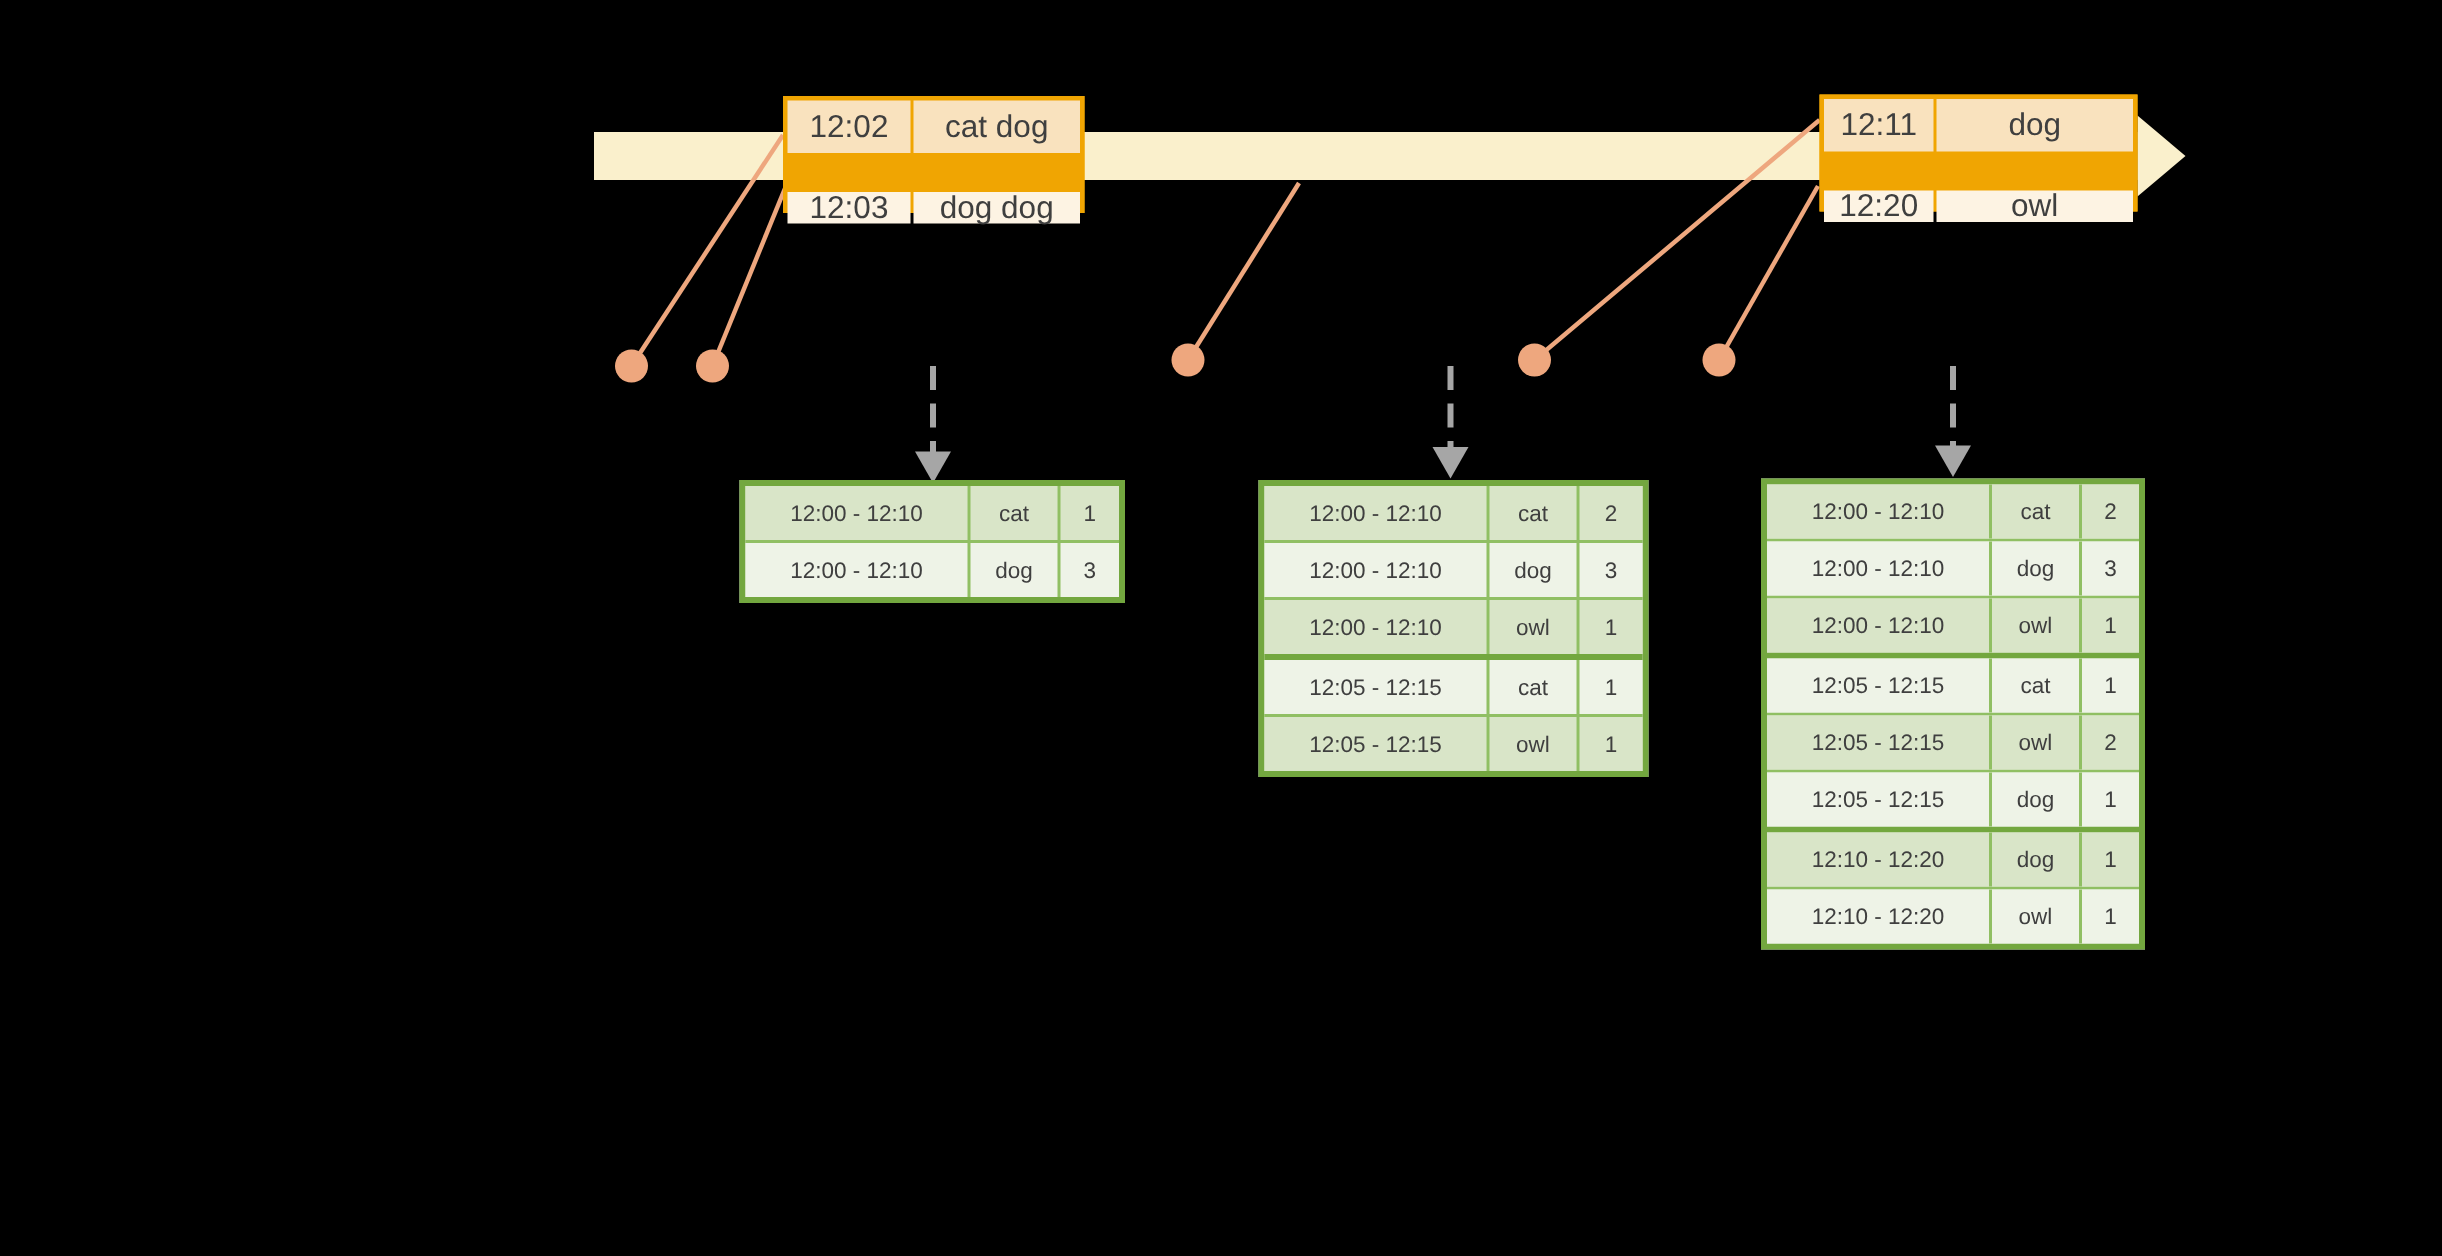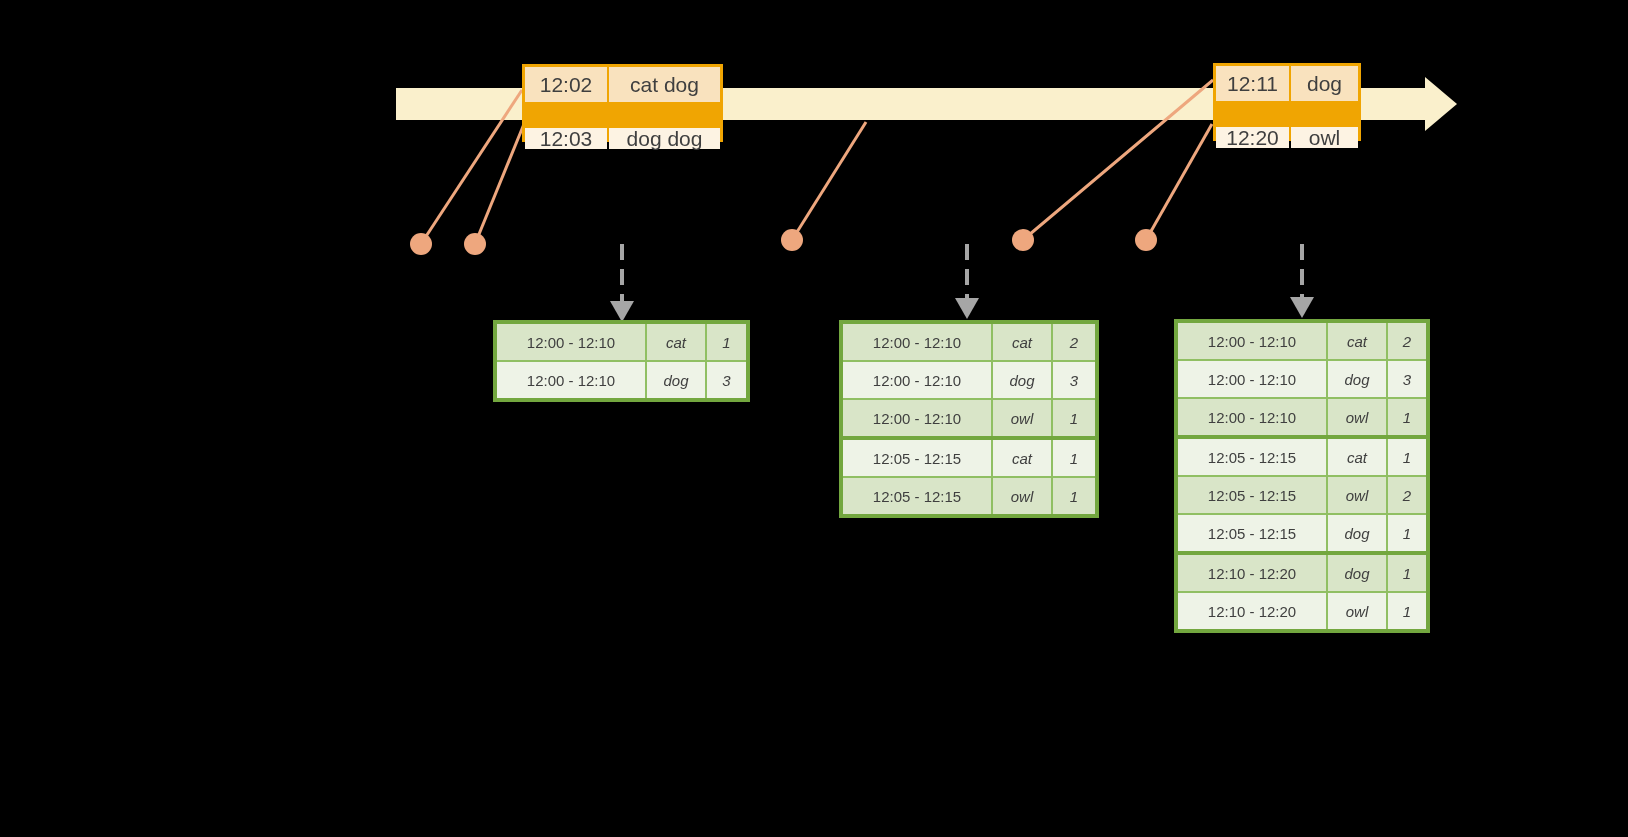--- a/index.html
+++ b/index.html
@@ -43,21 +43,21 @@
     position:absolute;box-sizing:border-box;
     border:4px solid var(--green_border);
     background:var(--green_row_light);
   }
   .rrow{display:grid;gap:0;height:36px;}
   .rtable .rrow{grid-template-columns:148px 60px 1fr;}
   .rrow + .rrow,
   .rrow:nth-of-type(n+2){border-top:2px solid var(--green_inner);}
   .rrow.group-start{border-top:4px solid var(--green_border);}
   .rcell{display:flex;align-items:center;justify-content:center;font-size:15px;line-height:1;}
-  .rcell + .rcell{border-left:2px solid var(--green_inner);font-style:italic;}
+  .rcell + .rcell{border-left:2px solid var(--green_inner);}
   .rrow:nth-of-type(odd)  .rcell{background:var(--green_row_dark);}
   .rrow:nth-of-type(even) .rcell{background:var(--green_row_light);}
 </style>
 </head>
 <body>
 
 <div class="canvas">
 
   <div class="band"></div>
   <div class="band-arrowhead"></div>
@@ -90,21 +90,21 @@
         <div class="ecell">cat dog</div>
       </div>
 
       <div class="erow tone-light">
         <div class="ecell">12:03</div>
         <div class="ecell">dog dog</div>
       </div>
     </div>
 
 
-  <div class="etable narrow" style="left:1213px;top:63px;width:148px;">
+  <div class="etable narrow" style="left:1213px;top:63px;width:212px;">
 
       <div class="erow tone-dark">
         <div class="ecell">12:11</div>
         <div class="ecell">dog</div>
       </div>
 
       <div class="erow tone-light">
         <div class="ecell">12:20</div>
         <div class="ecell">owl</div>
       </div>

